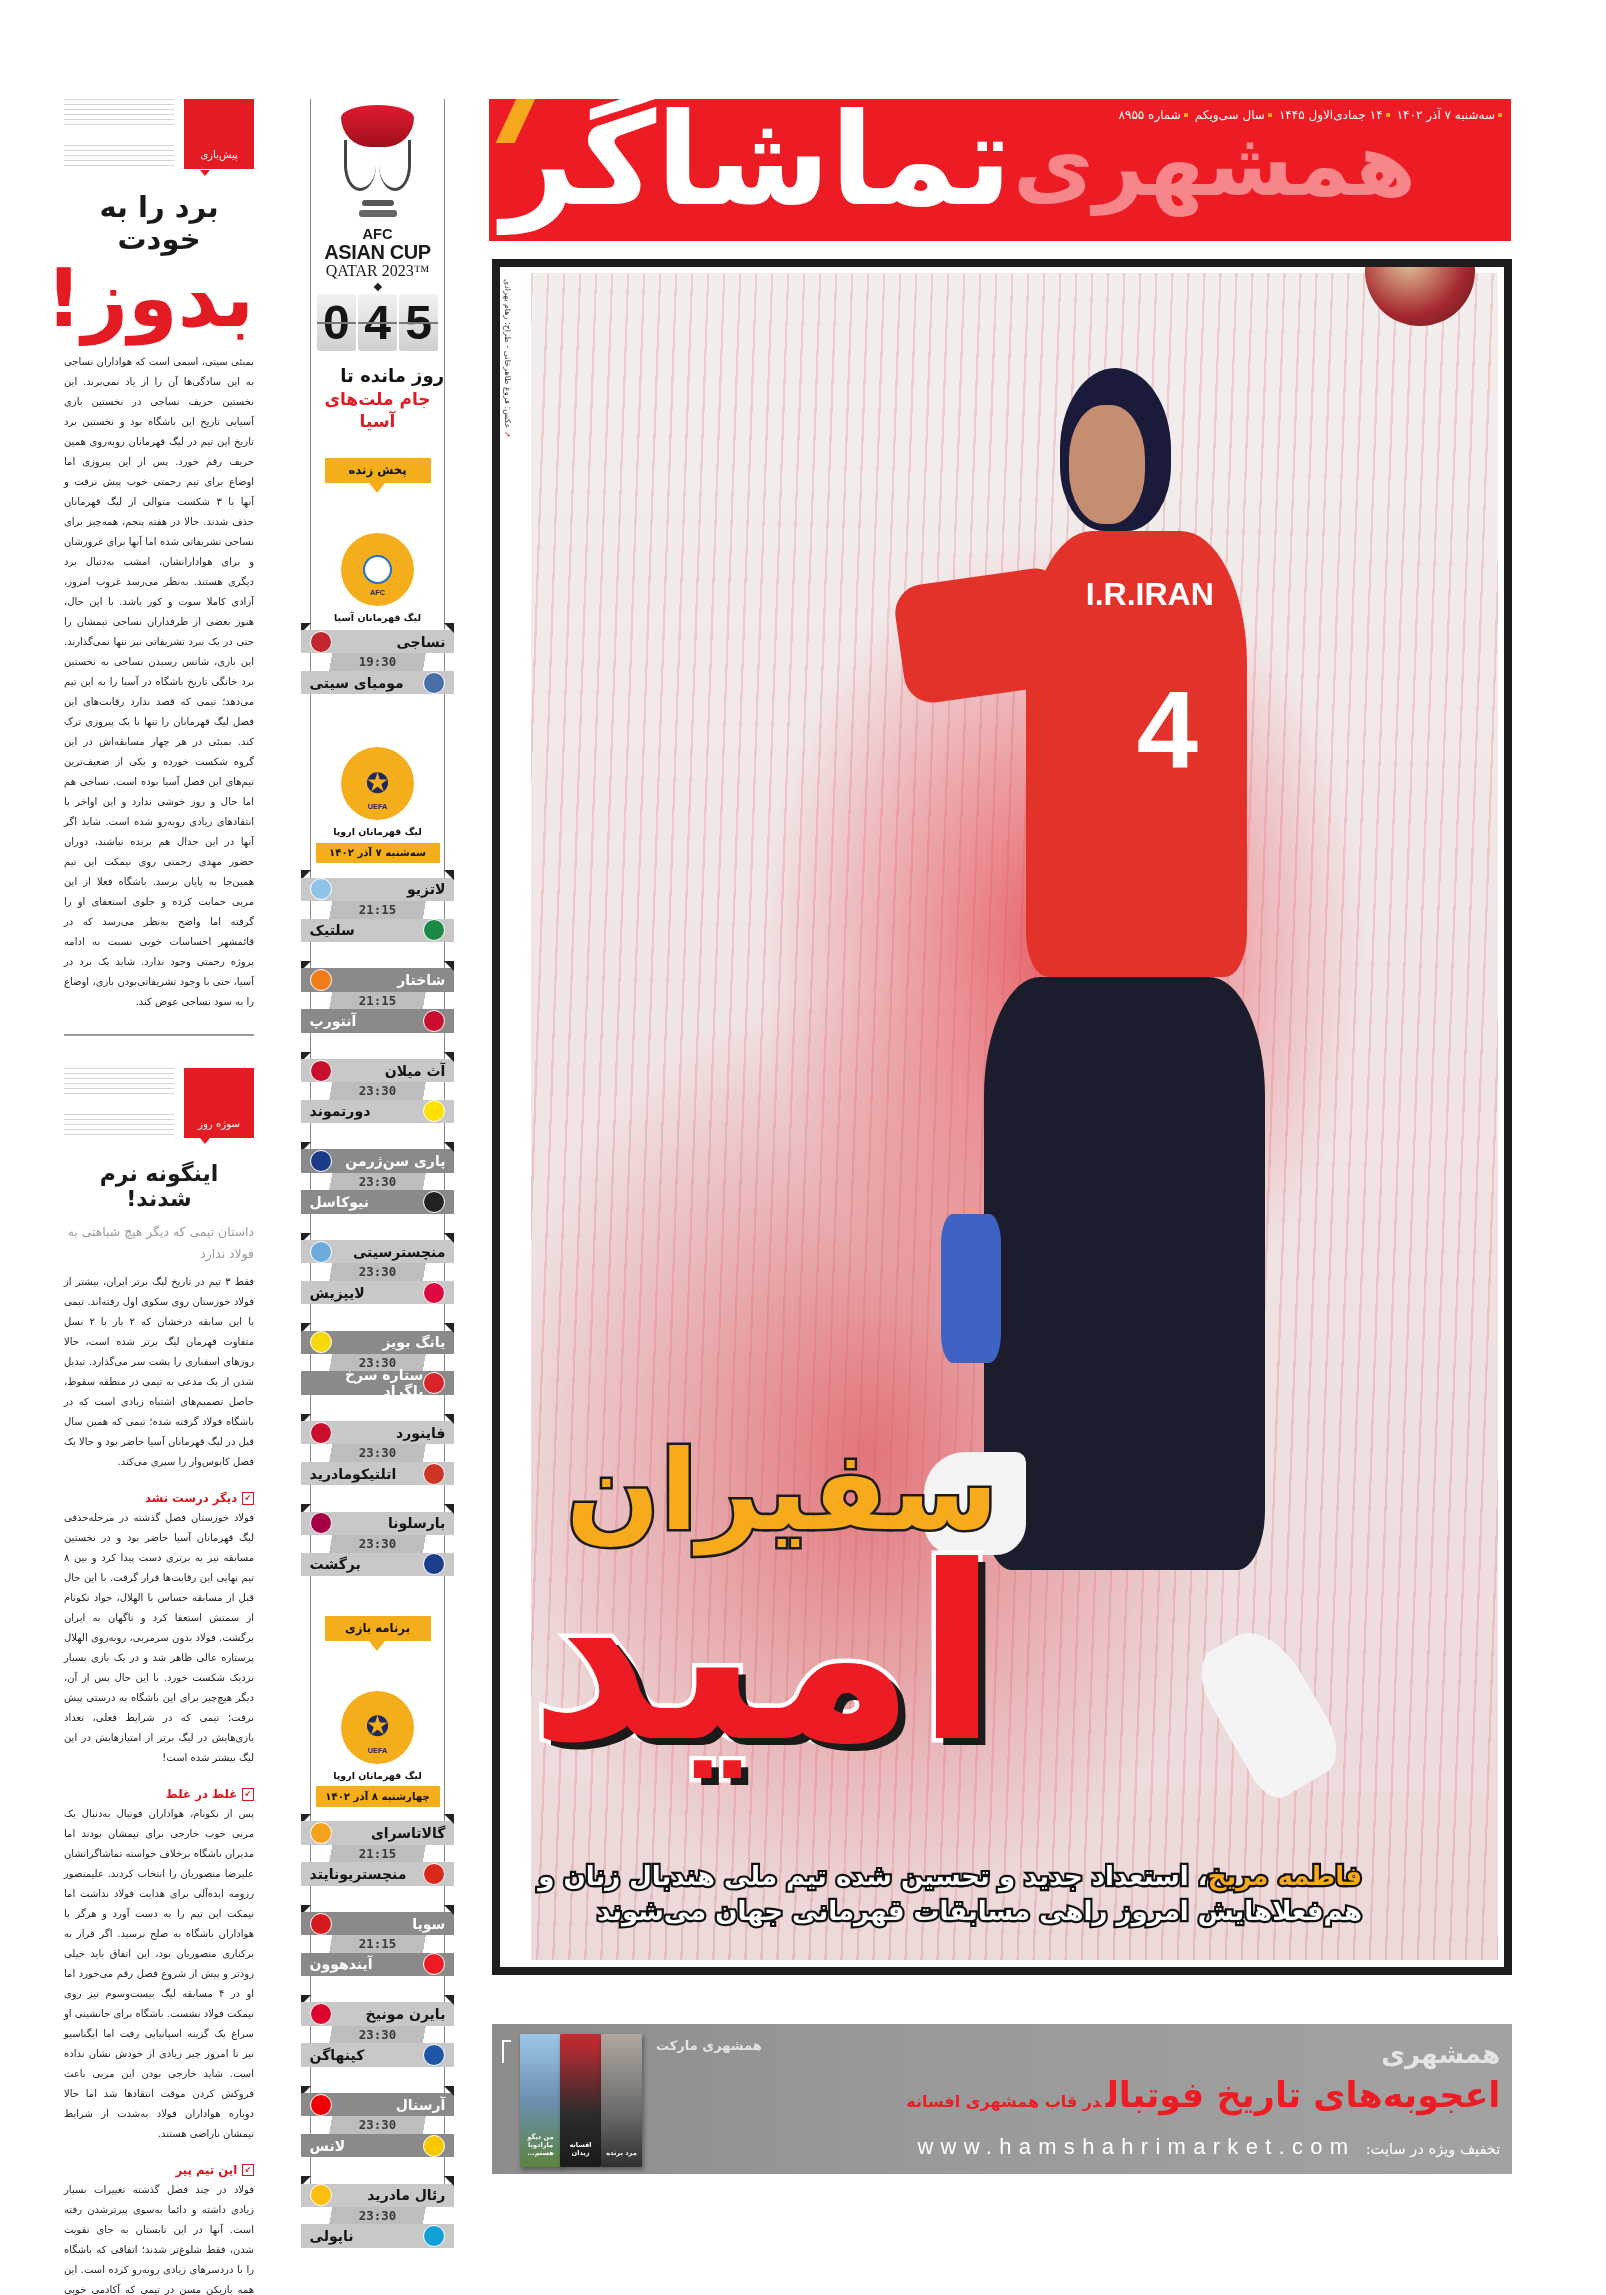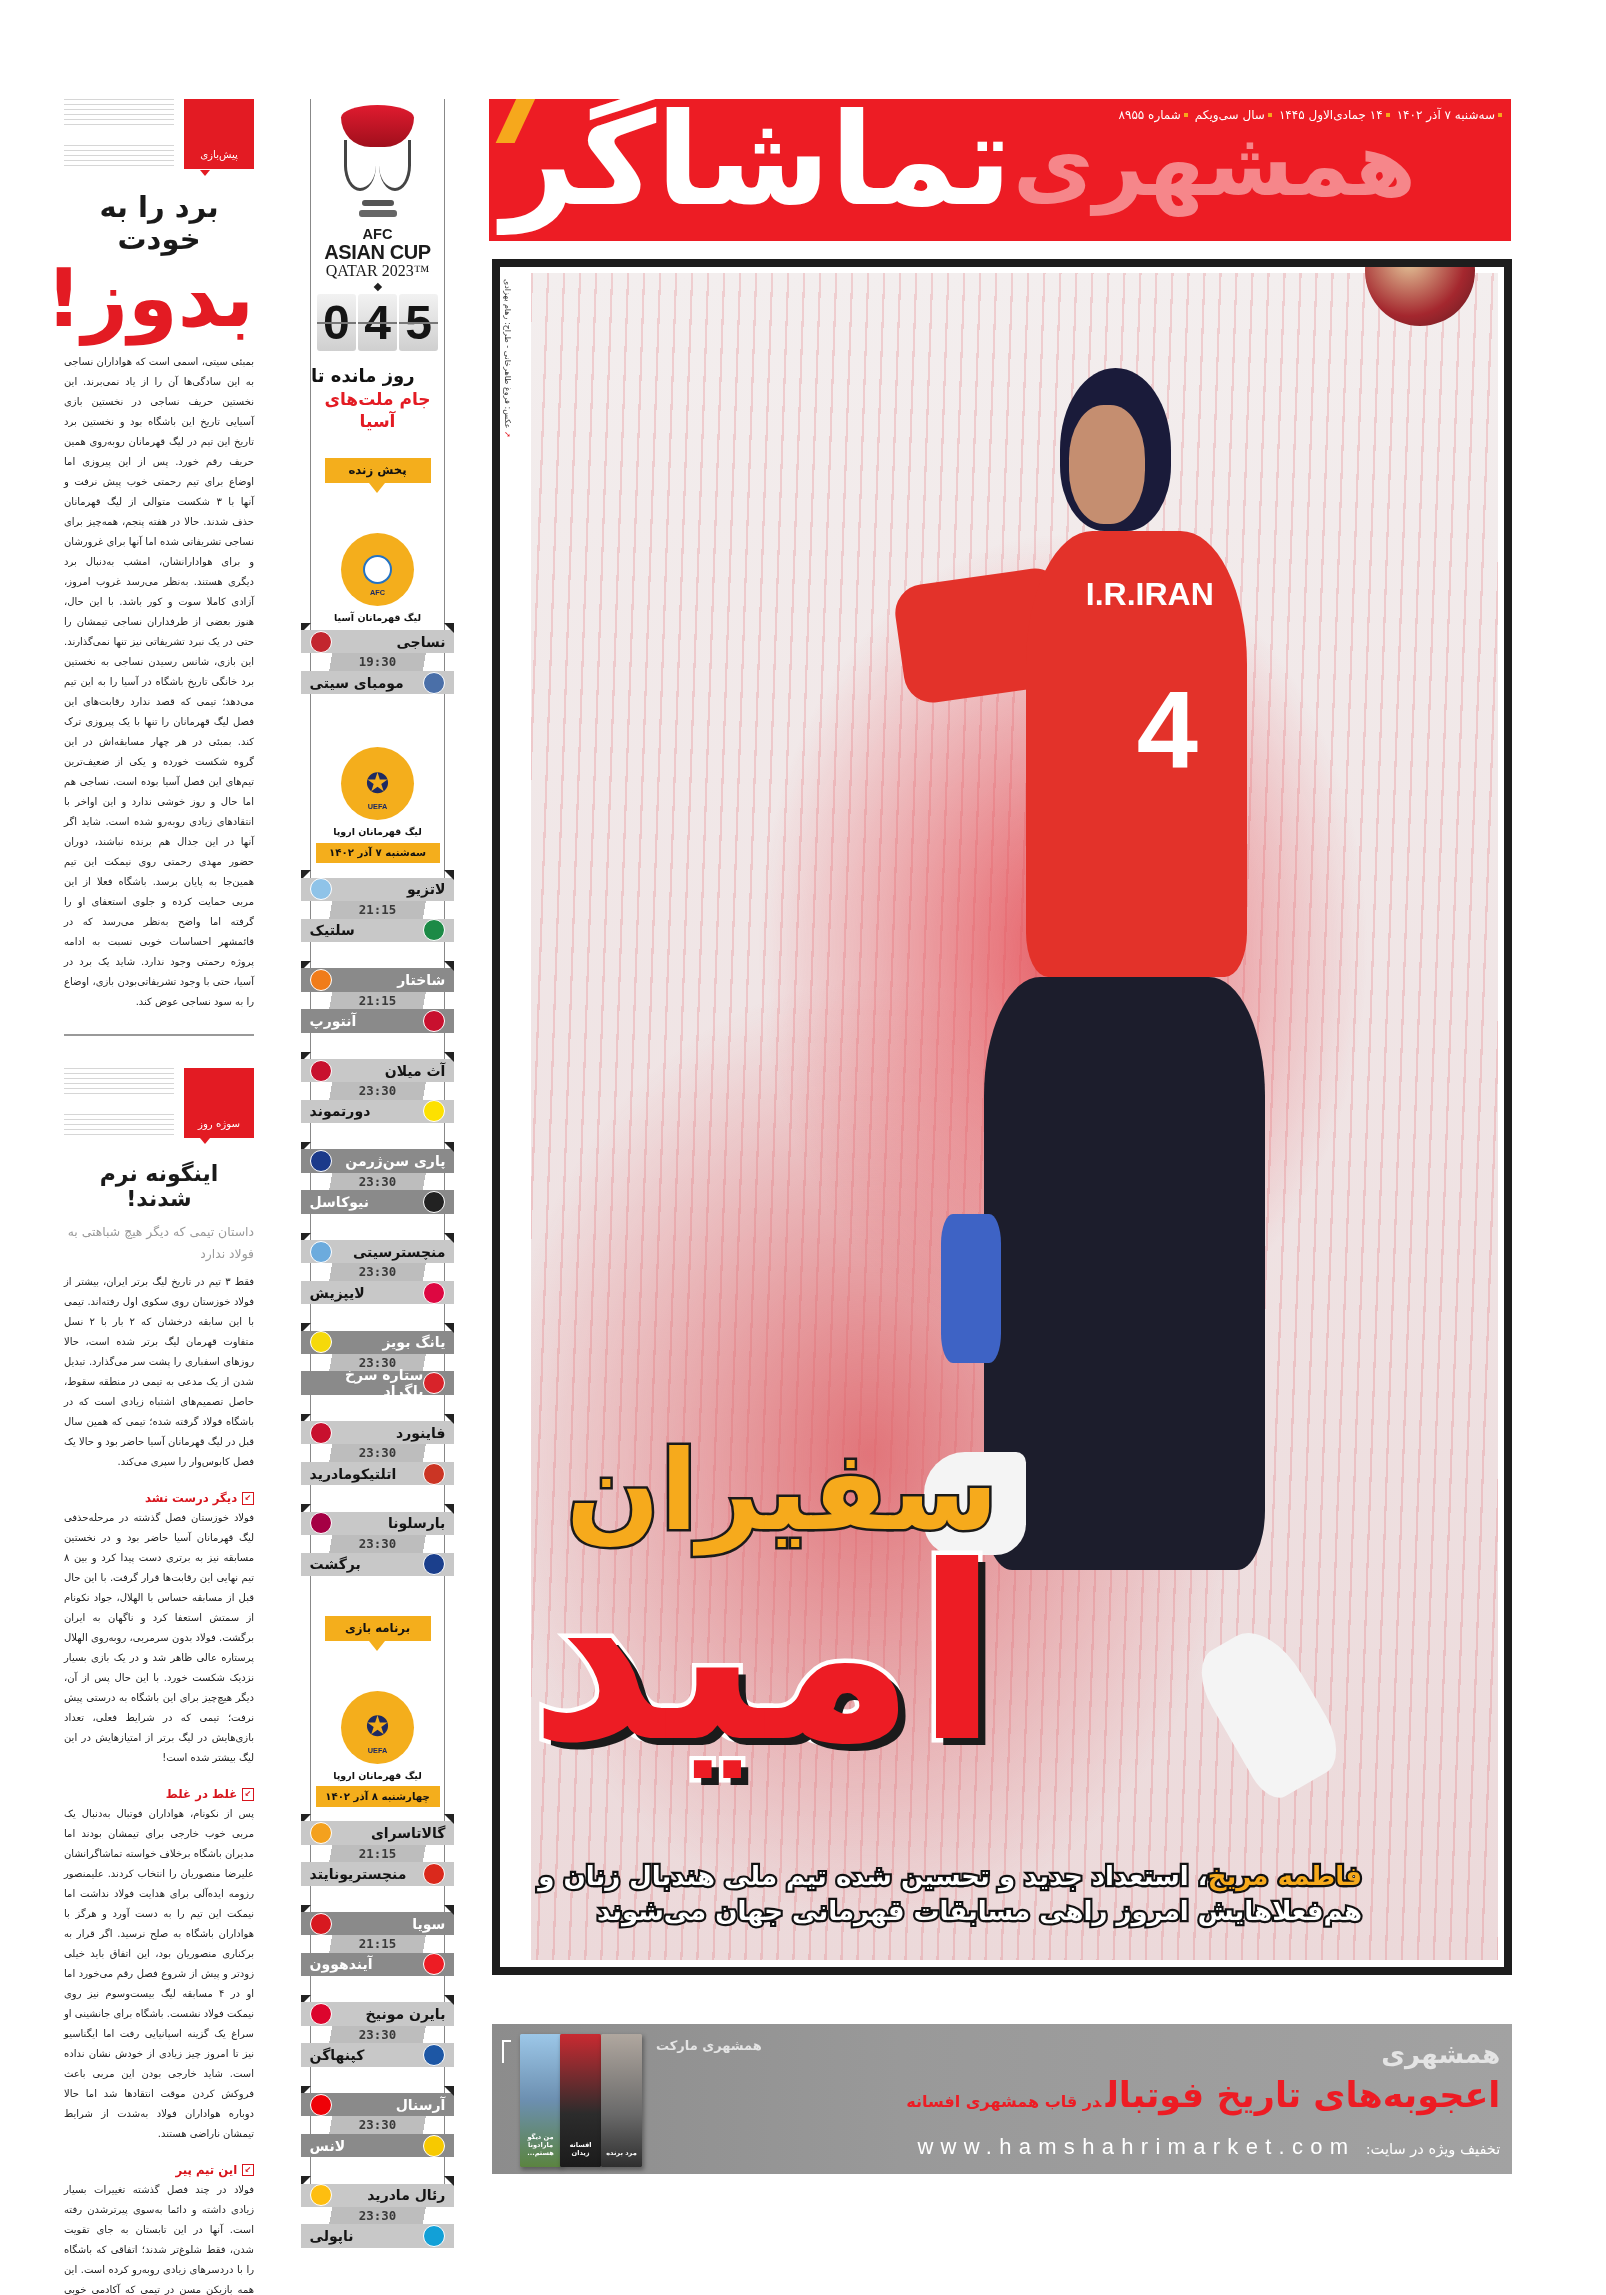--- a/index.html
+++ b/index.html
@@ -38,21 +38,21 @@
   .afc-base2 { position: absolute; left: 25px; top: 105px; width: 38px; height: 7.3px; background: #666; border-radius: 2.9px; }
   .afc-text { text-align: center; font-family: "Liberation Sans", sans-serif; direction: ltr; color: #1b1b1b; }
   .afc-text .t1 { font-weight: bold; font-size: 14.6px; line-height: 16px; }
   .afc-text .t2 { font-weight: 900; font-size: 20px; line-height: 20.4px; letter-spacing: -0.4px; }
   .afc-text .t3 { font-family: "Liberation Serif", serif; font-size: 16px; line-height: 17.5px; }
   .diamond { width: 5.8px; height: 5.8px; background: #222; transform: rotate(45deg); margin: 4.4px auto; }
   .counter { display: flex; justify-content: center; gap: 2.2px; direction: ltr; margin-top: 2.9px; }
   .digit { width: 39px; height: 57px; background: linear-gradient(#f2f2f2, #cfcfcf); border-radius: 2.9px; font-family: "Liberation Sans", sans-serif;
     font-weight: 900; font-size: 48px; color: #151515; display: flex; align-items: center; justify-content: center; position: relative; }
   .digit::after { content: ""; position: absolute; left: 0; right: 0; top: 28px; height: 1.5px; background: #777; }
-  .countdown-label { font-weight: 900; font-size: 18px; text-align: left; margin-top: 11.7px; line-height: 25px; }
+  .countdown-label { font-weight: 900; font-size: 18px; text-align: right; margin-top: 11.7px; line-height: 25px; }
   .countdown-target { color: #e31b23; font-weight: 900; font-size: 17px; text-align: center; line-height: 22px; }
   .banner-tag { width: 106px; height: 25px; background: #f4ae1c; margin: 26px auto 0; font-weight: bold; font-size: 11.7px;
     display: flex; align-items: center; justify-content: center; position: relative; }
   .banner-tag::after { content: ""; position: absolute; bottom: -10.2px; left: 50%; margin-left: -8.8px; border-left: 8.8px solid transparent;
     border-right: 8.8px solid transparent; border-top: 10.2px solid #f4ae1c; }
   .comp-logo { width: 73px; height: 73px; border-radius: 50%; background: #f4ae1c; margin: 50px auto 5.8px; position: relative;
     display: flex; align-items: center; justify-content: center; }
   .comp-logo .inner-ball { width: 29px; height: 29px; border-radius: 50%; background: #fff; border: 2.2px solid #2373c4; }
   .comp-logo .stars { font-size: 28px; color: #1d2a62; line-height: 1; }
   .comp-logo .sub { position: absolute; bottom: 8.8px; font-size: 7.3px; font-weight: bold; font-family: "Liberation Sans", sans-serif; color: #1d2a62; }

